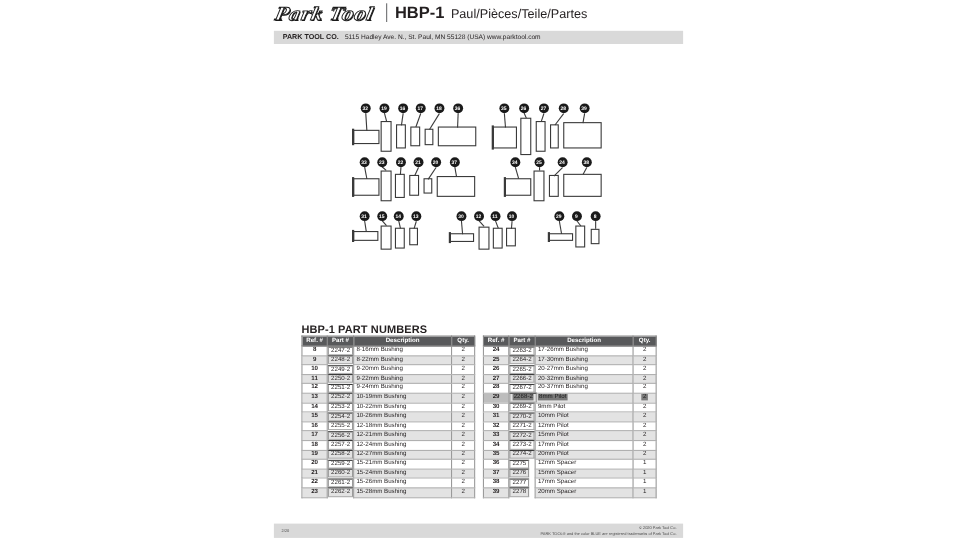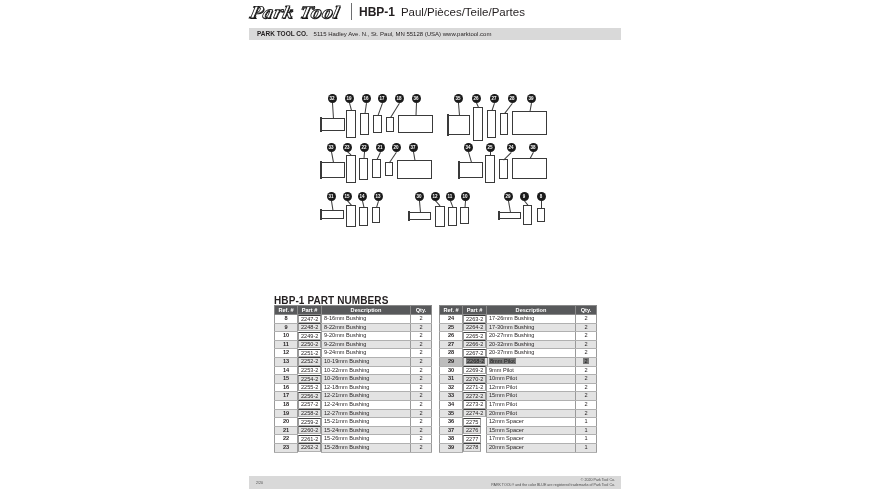--- a/index.html
+++ b/index.html
@@ -8,21 +8,21 @@
 
     .page { position: absolute; left: 249px; top: 0; width: 372px; height: 489px; background: #ffffff; }
 
     
     .hdr { position: absolute; left: 0; top: 0; width: 372px; height: 28px; }
     .logo { position: absolute; left: 2px; top: 3px; height: 17px; font-family: "DejaVu Serif", serif; font-weight: bold; font-style: italic;
             font-size: 16px; letter-spacing: 0.5px; color: #ffffff;
             -webkit-text-stroke: 0.9px #1a1a1a; text-shadow: 1px 1px 0 #1a1a1a; transform: skewX(-12deg); }
     .hdr-sep { position: absolute; left: 102px; top: 3px; width: 1px; height: 17px; background: #6d6e70; }
     .hdr-title { position: absolute; left: 110px; top: 3px; font-size: 14px; white-space: nowrap; }
-    .hdr-title .model { font-weight: bold; font-size: 12px; }
+    .hdr-title .model { font-weight: bold; font-size: 15px; }
     .hdr-title .sub { font-size: 11.5px; color: #231f20; margin-left: 2px; }
 
     .addr-bar { position: absolute; left: 0; top: 28px; width: 372px; height: 12px; background: #d9d9d9; font-size: 6px; line-height: 12px; padding-left: 8px; white-space: nowrap; color: #231f20; }
     .addr-bar .co { font-weight: bold; font-size: 6.5px; margin-right: 4px; }
 
     
     .diagram { position: absolute; left: 0; top: 80px; width: 372px; height: 160px; }
     .callout { position: absolute; width: 9px; height: 9px; border-radius: 50%; background: #1a1a1a; color: #ffffff; font-size: 4.5px; font-weight: bold; text-align: center; line-height: 9px; }
     .part { position: absolute; border: 1px solid #3a3a3a; background: #ffffff; }
     .pilot { position: absolute; border: 1px solid #3a3a3a; background: #ffffff; }

